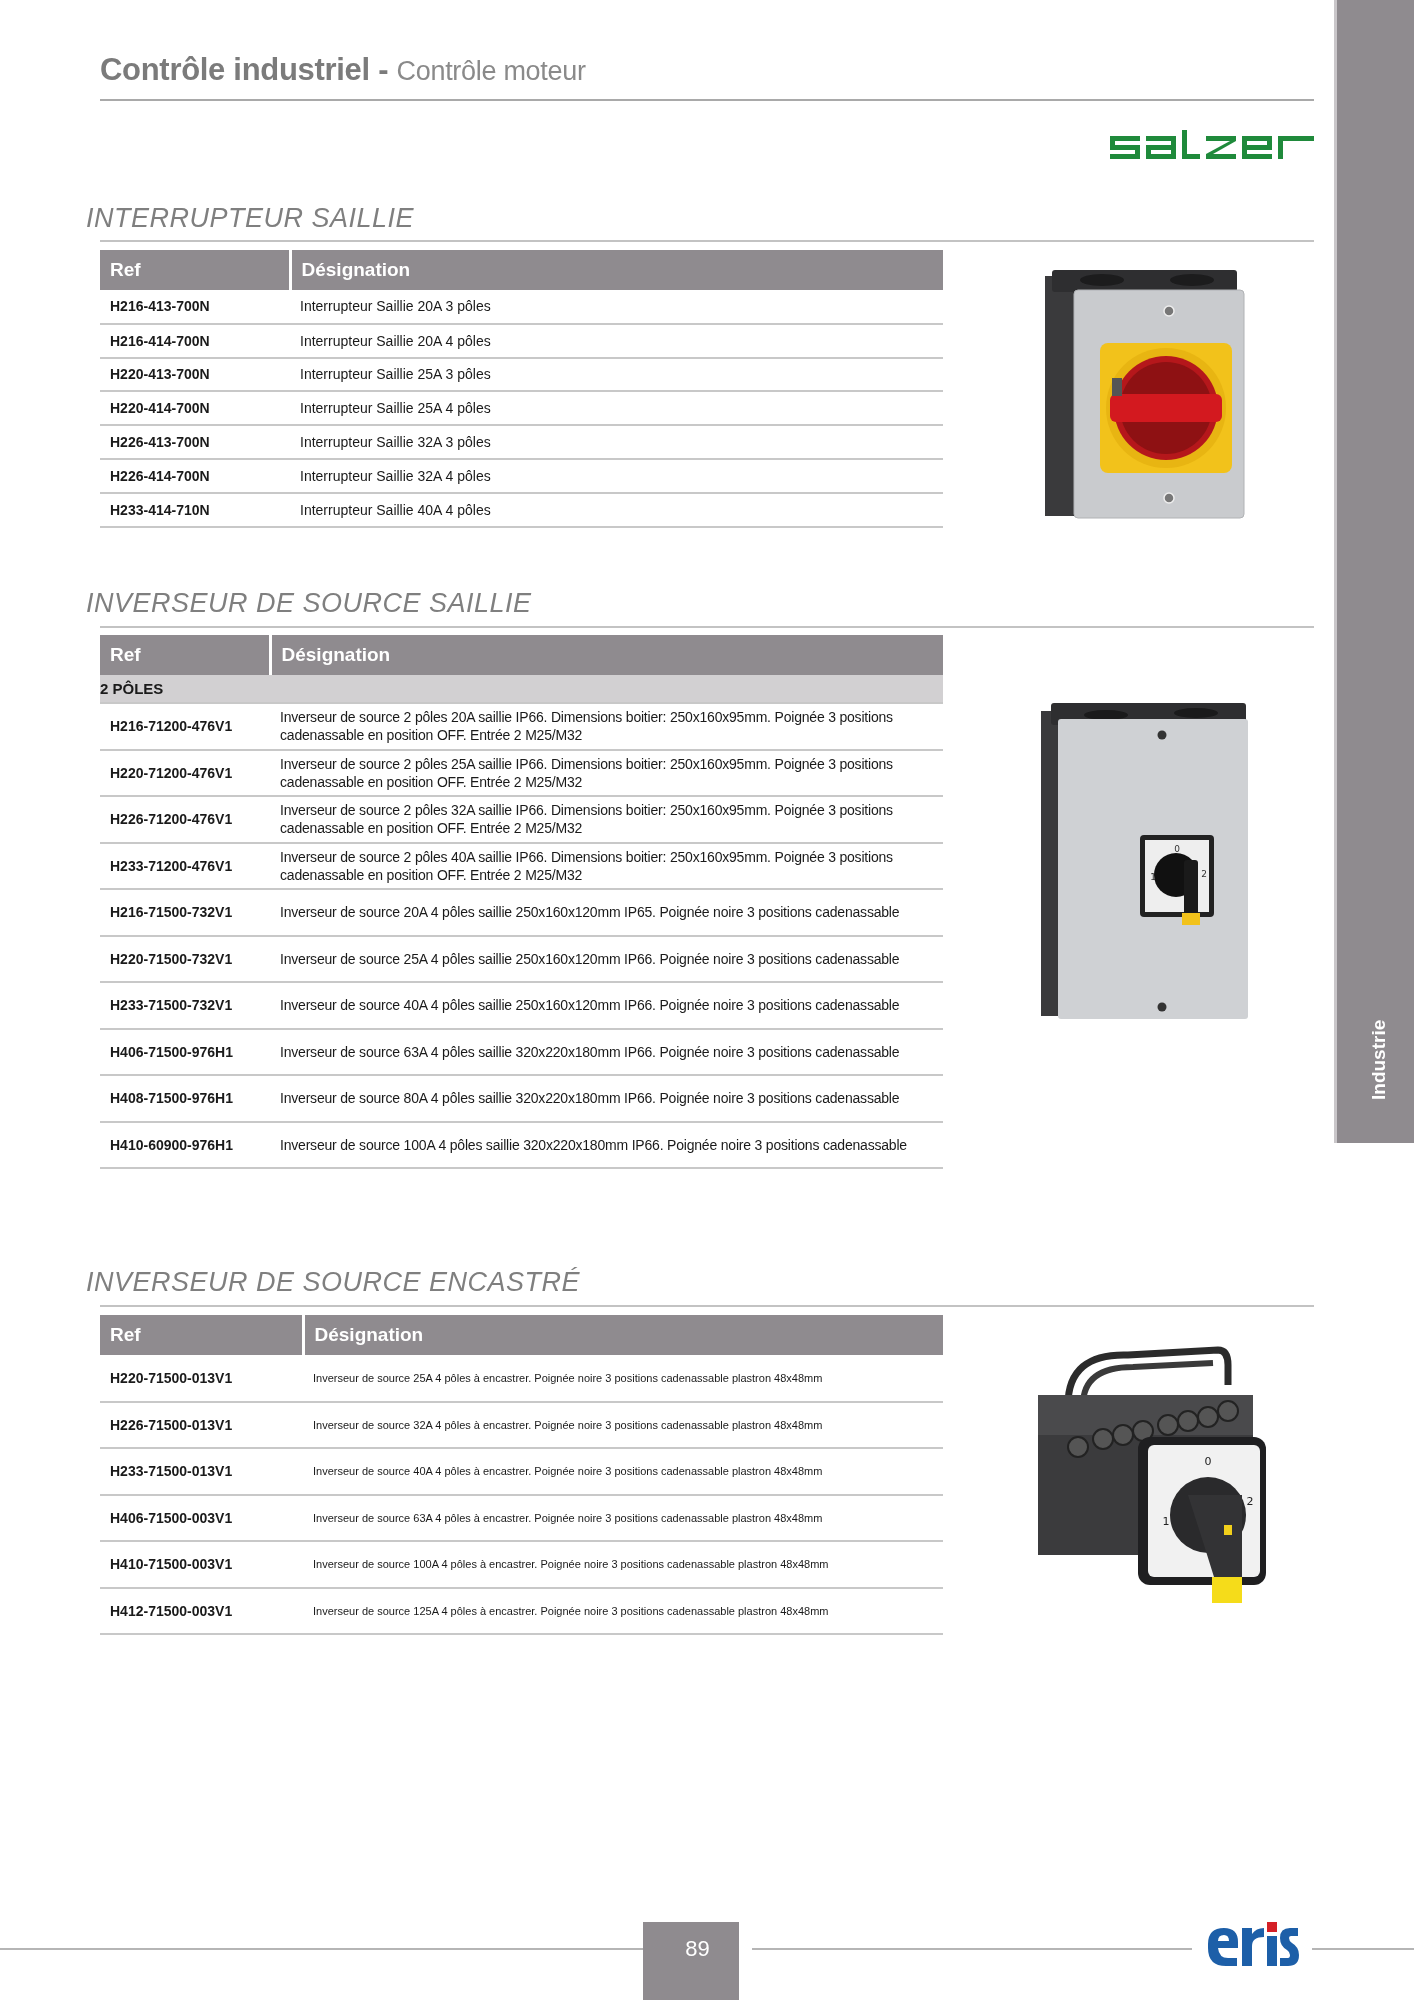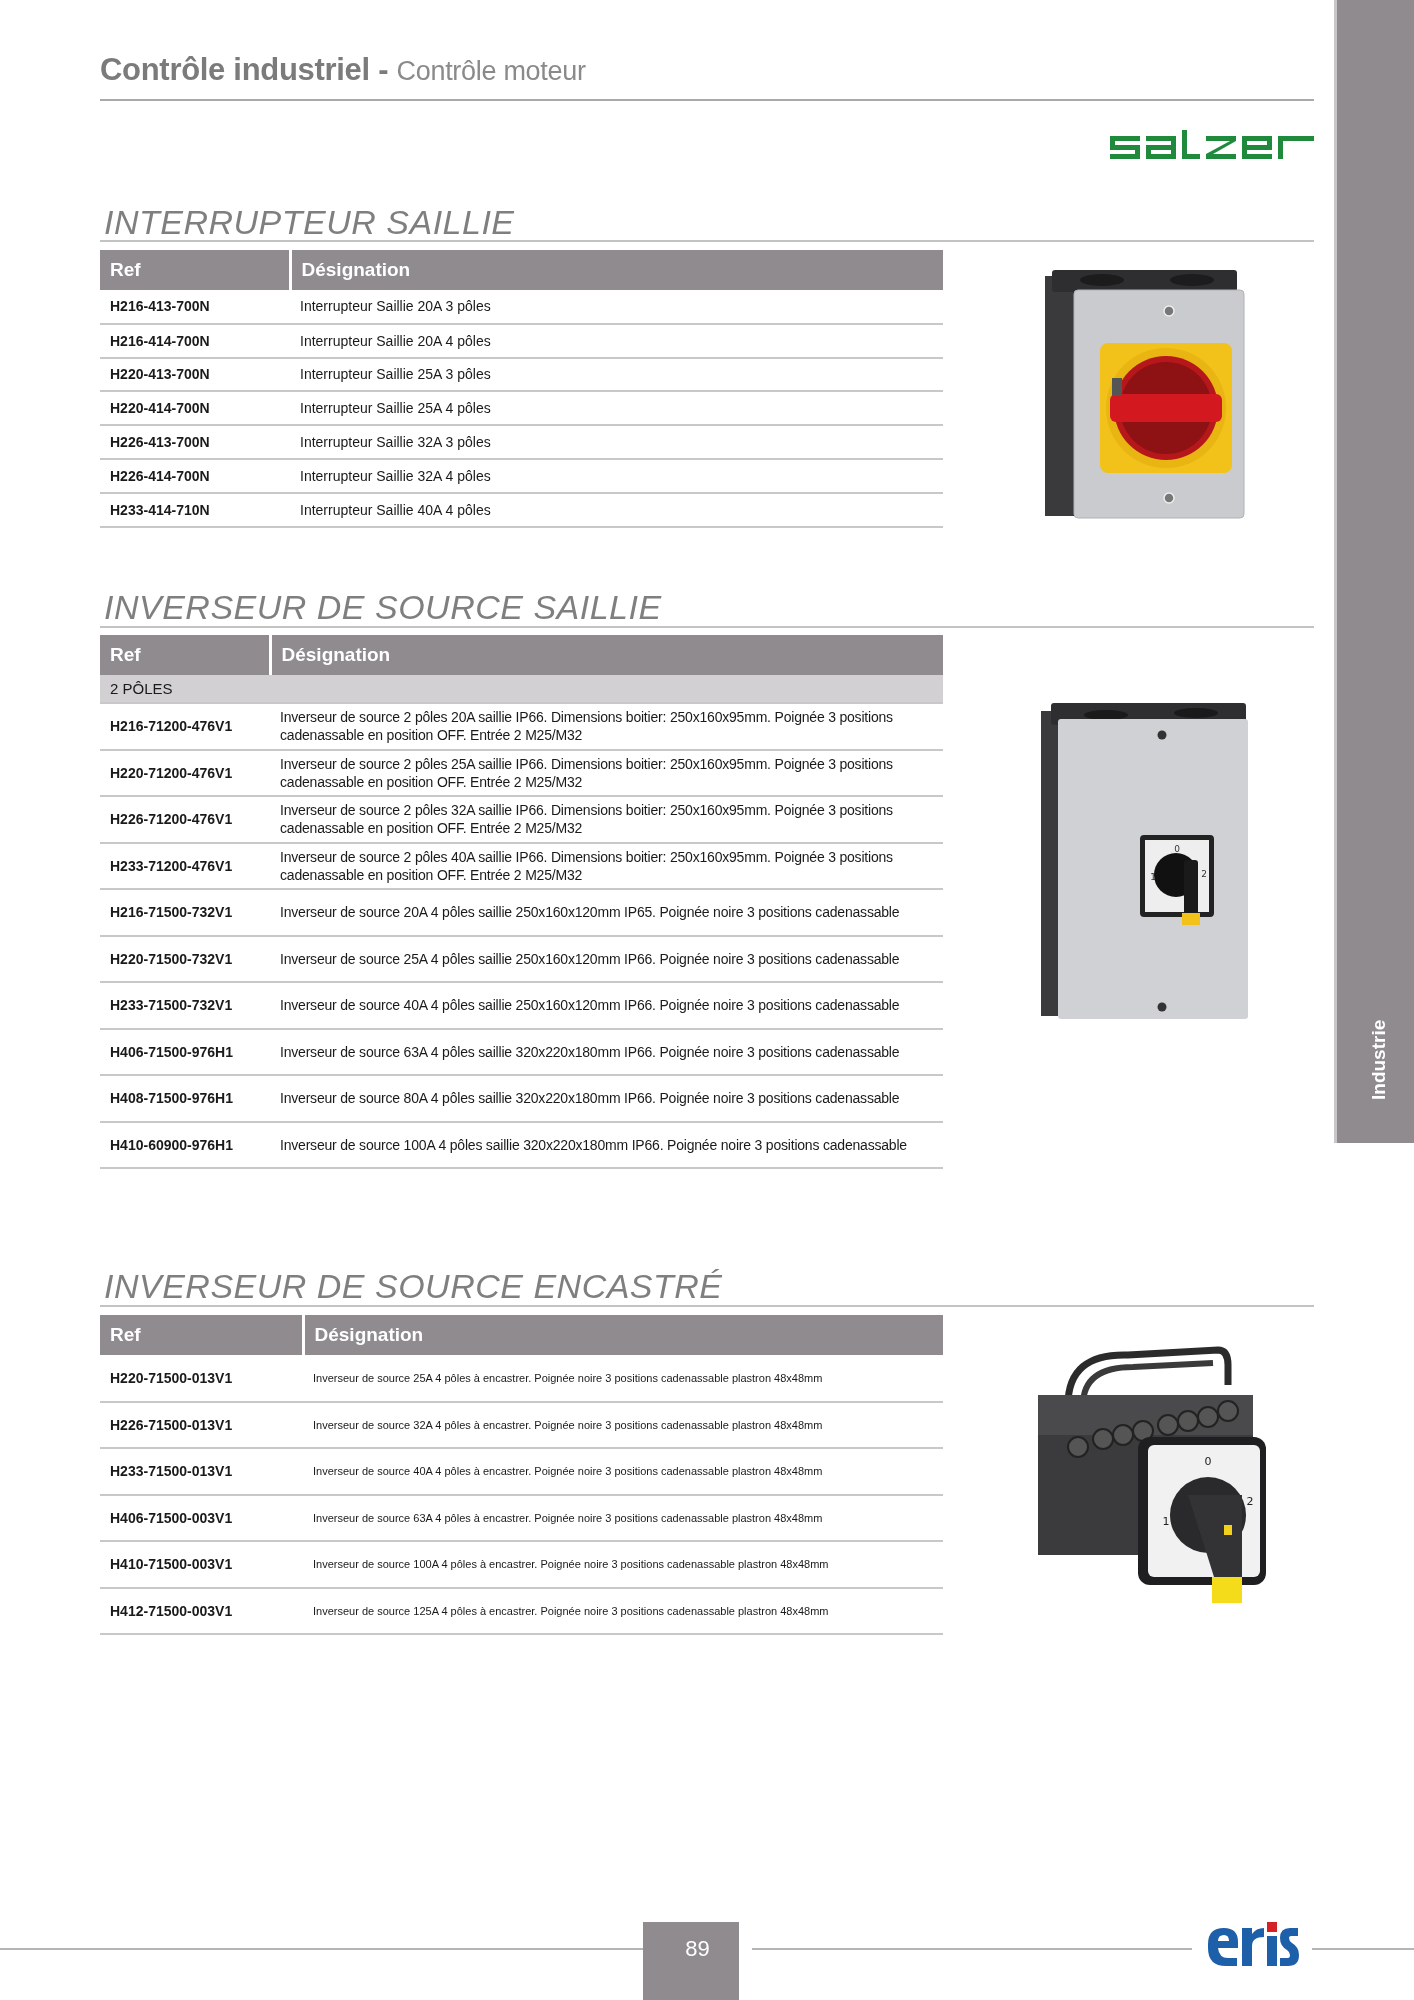--- a/index.html
+++ b/index.html
@@ -13,31 +13,31 @@
   .header-rule { position: absolute; left: 100px; top: 99px; width: 1214px; height: 2px; background: #a9a9a9; }
 
   .brand-logo { position: absolute; left: 1110px; top: 130px; width: 204px; height: 34px; }
 
   .side-tab { position: absolute; left: 1334px; top: 0; width: 80px; height: 1143px; background: #8f8b8f; border-left: 3px solid #c9c6c9; }
   .side-tab-label { position: absolute; left: 22px; top: 1000px; width: 40px; height: 120px;
                     color: #fff; font-weight: bold; font-size: 19px;
                     writing-mode: vertical-rl; transform: rotate(180deg);
                     display: flex; align-items: center; justify-content: center; }
 
-  .section-title { position: absolute; left: 104px; font-size: 34px; font-style: italic; color: #7f7f7f; letter-spacing: 0.5px; font-weight: normal; }
+  .section-title { position: absolute; left: 86px; font-size: 27px; font-style: italic; color: #7f7f7f; letter-spacing: 0.5px; font-weight: normal; }
   .section-rule { position: absolute; left: 100px; width: 1214px; height: 2px; background: #c3c3c3; }
 
   table.ref-table { position: absolute; left: 100px; width: 843px; border-collapse: collapse; table-layout: fixed; }
   table.ref-table th { background: #8f8b8f; color: #ffffff; font-weight: bold; font-size: 19px; text-align: left;
                        padding: 0 10px; height: 40px; vertical-align: middle; }
   table.ref-table th.col-ref { border-right: 3px solid #ffffff; }
   table.ref-table td { border-bottom: 2px solid #c8c8c8; vertical-align: middle; font-size: 14px; color: #1a1a1a; }
   table.ref-table td.ref { font-weight: bold; padding-left: 10px; font-size: 14px; white-space: nowrap; }
   table.ref-table td.desc { padding-left: 10px; line-height: 18px; padding-right: 6px; }
-  table.ref-table tr.group td { background: #d2d0d2; font-weight: normal; font-size: 15px; height: 28px; padding-left: 10px; border-bottom: 2px solid #c8c8c8; }
+  table.ref-table tr.group td { background: #d2d0d2; font-weight: bold; font-size: 15px; height: 28px; border-bottom: 2px solid #c8c8c8; }
 
   #table1 { top: 250px; }
   #table1 td { height: 33.8px; }
   #table1 col.c1 { width: 190px; }
 
   #table2 { top: 635px; }
   #table2 col.c1 { width: 170px; }
   #table2 td.desc, #table2 td.ref { height: 46.5px; }
   #table2 td.desc { font-size: 14px; letter-spacing: -0.2px; }
 

